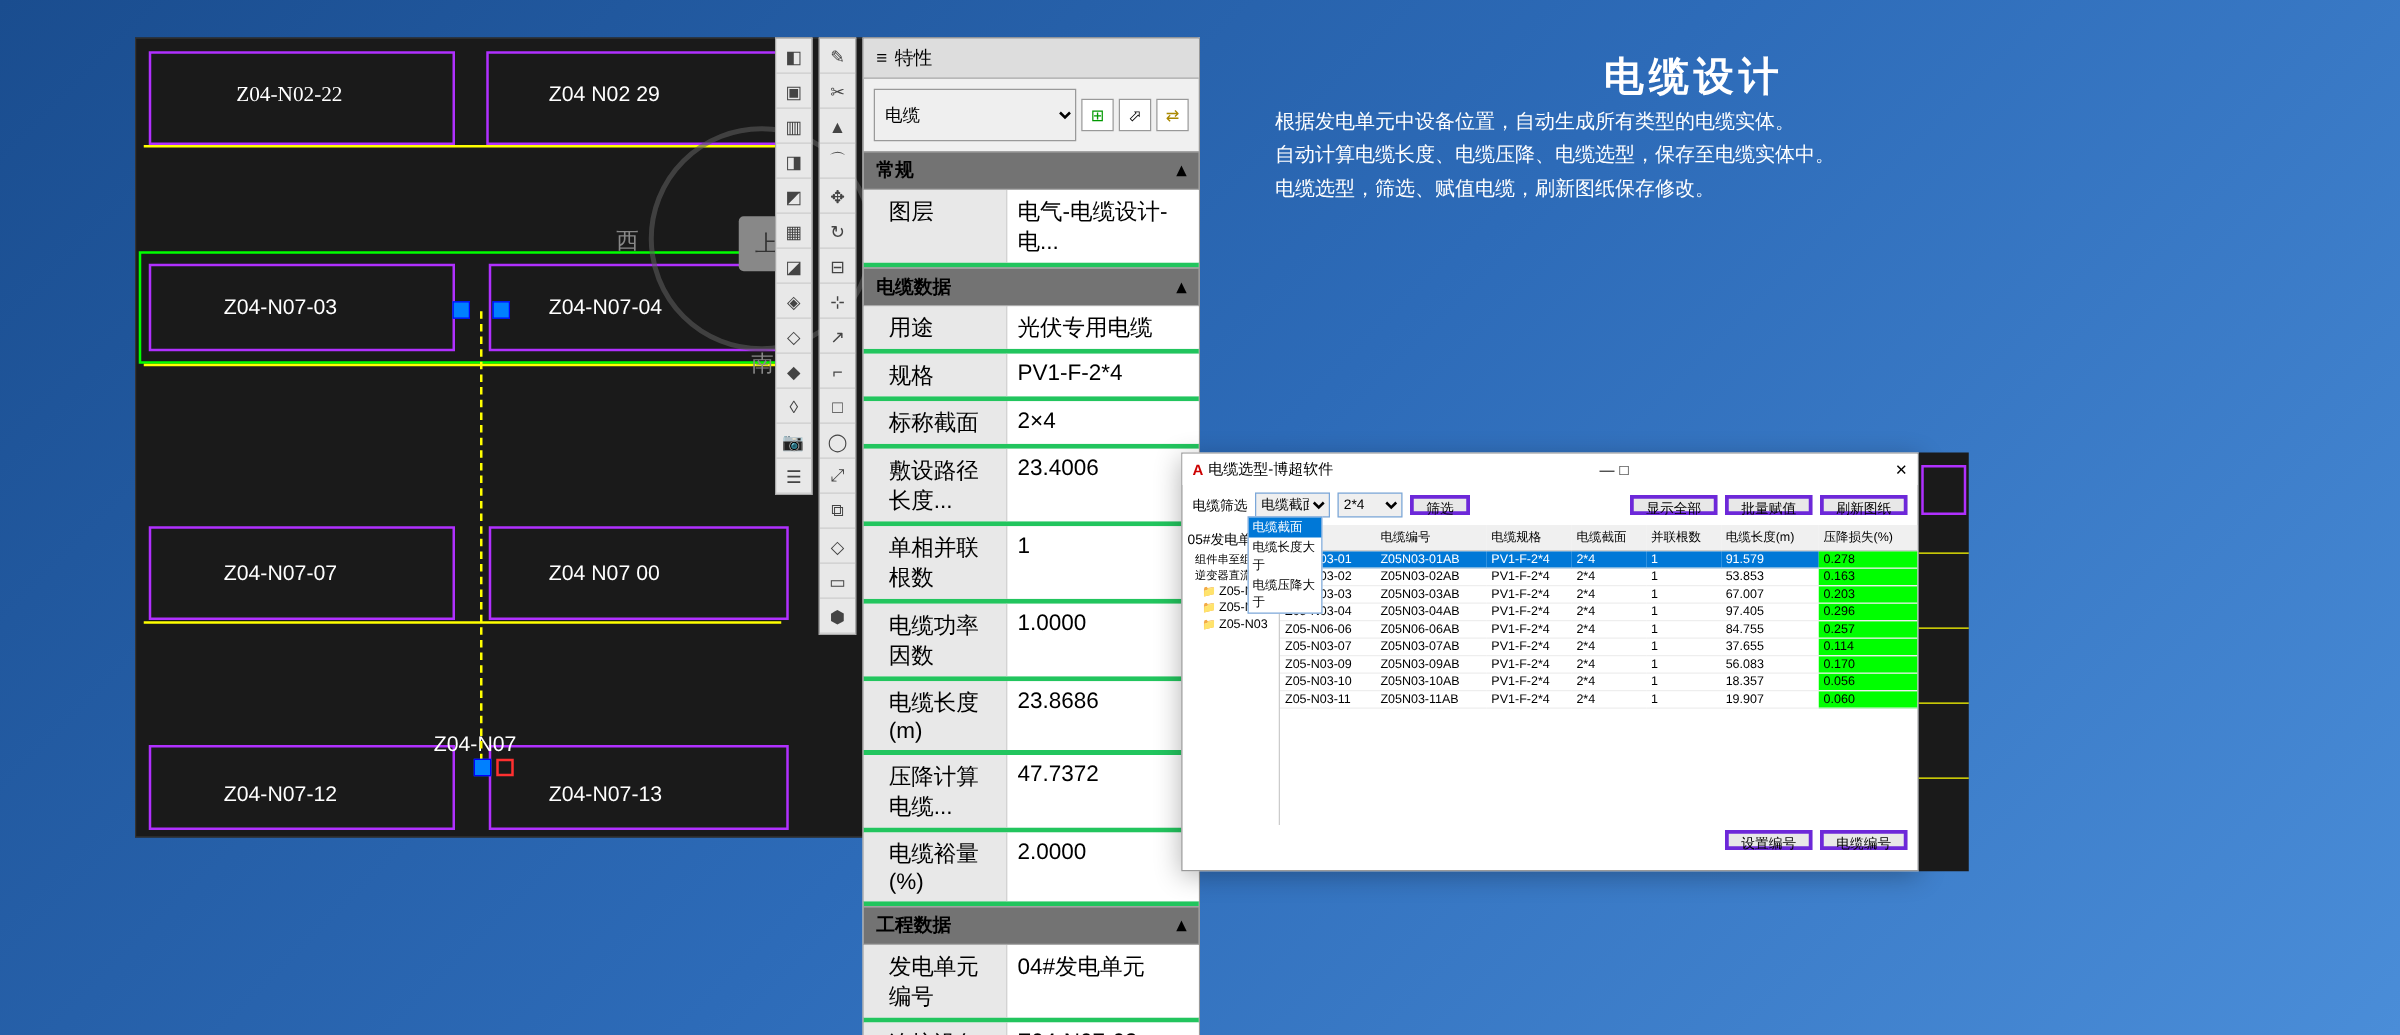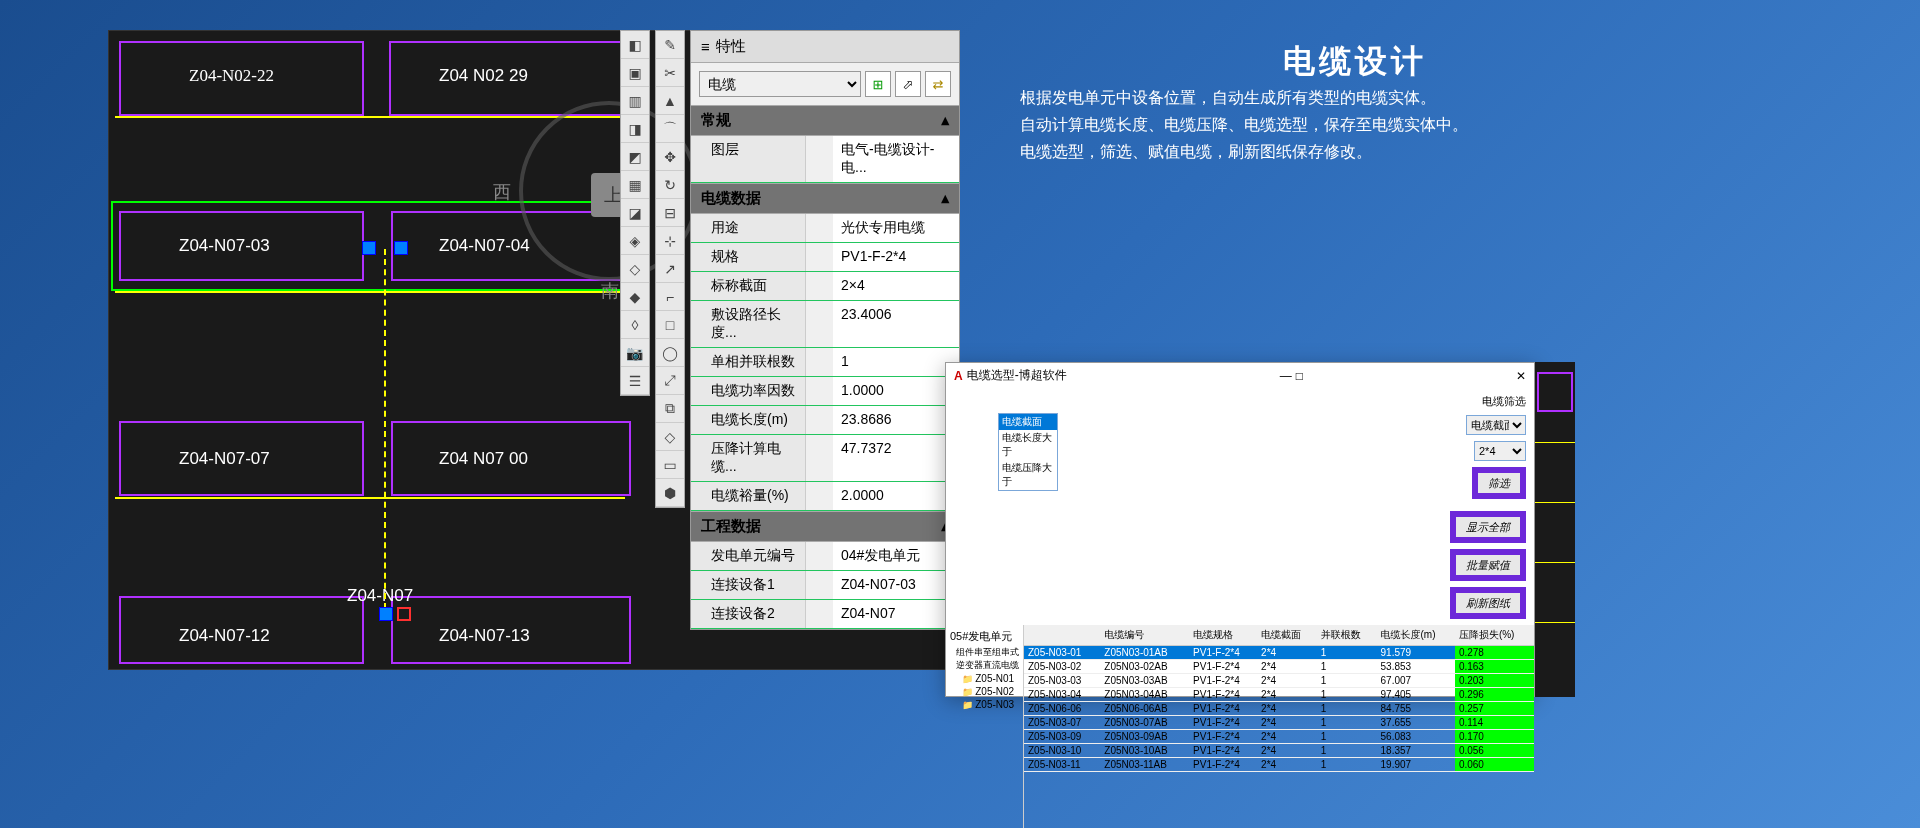--- a/index.html
+++ b/index.html
@@ -89,21 +89,21 @@
   font-size: 15px;
   border-bottom: 1px solid #aaa;
   display:flex; align-items:center; gap:6px;
 }
 .prop-select-row {
   padding: 8px;
   display:flex; gap:4px;
   align-items:center;
 }
 .prop-select {
-  flex:1; height: 26px;
+  flex:1; height: 42px;
   border: 1px solid #999;
   font-size: 14px;
   padding: 0 4px;
 }
 .prop-icon-btn {
   width:26px; height:26px;
   border:1px solid #999;
   background:#fff;
   font-size:13px;
   cursor:pointer;
@@ -112,23 +112,22 @@
   background: #737373;
   padding: 5px 10px;
   font-weight: bold;
   font-size: 15px;
   border-top: 1px solid #aaa;
   border-bottom: 1px solid #aaa;
   display:flex; justify-content:space-between;
 }
 .prop-row {
   display: flex;
-  border-bottom: 1px solid #22c55e;
-  font-size: 14px;
-  gap: 27px;
+  border-bottom: 4px solid #22c55e;
+  font-size: 18px;
 }
 .prop-key {
   width: 115px;
   padding: 5px 8px 5px 20px;
   background: #e8e8e8;
   border-right: 1px solid #ccc;
 }
 .prop-val {
   flex: 1;
   padding: 5px 8px;
@@ -169,37 +168,35 @@
   background: #fff;
   padding: 4px 8px;
   font-size: 12px;
   display:flex; align-items:center; gap:4px;
 }
 .dlg-title .close { margin-left:auto; cursor:pointer; }
 .dlg-toolbar {
   padding: 6px 8px;
   display: flex;
   gap: 6px;
-  align-items: flex-end;
-  flex-direction: column;
+  align-items: center;
 }
 .dlg-label { font-size: 11px; }
 .dlg-select {
   height: 20px;
   font-size: 11px;
   border: 1px solid #7ba7d9;
 }
 .dlg-btn {
-  height: 32px;
+  height: 16px;
   padding: 0 10px;
   font-size: 11px;
   background: #e8e8e8;
-  border: 6px solid #6d28d9;
+  border: 3px solid #6d28d9;
   cursor:pointer;
-  font-style:italic;
 }
 .dlg-dropdown {
   position:absolute;
   left:52px; top:50px;
   width:60px;
   background:#fff;
   border:1px solid #7ba7d9;
   z-index:10;
   font-size:10px;
 }

